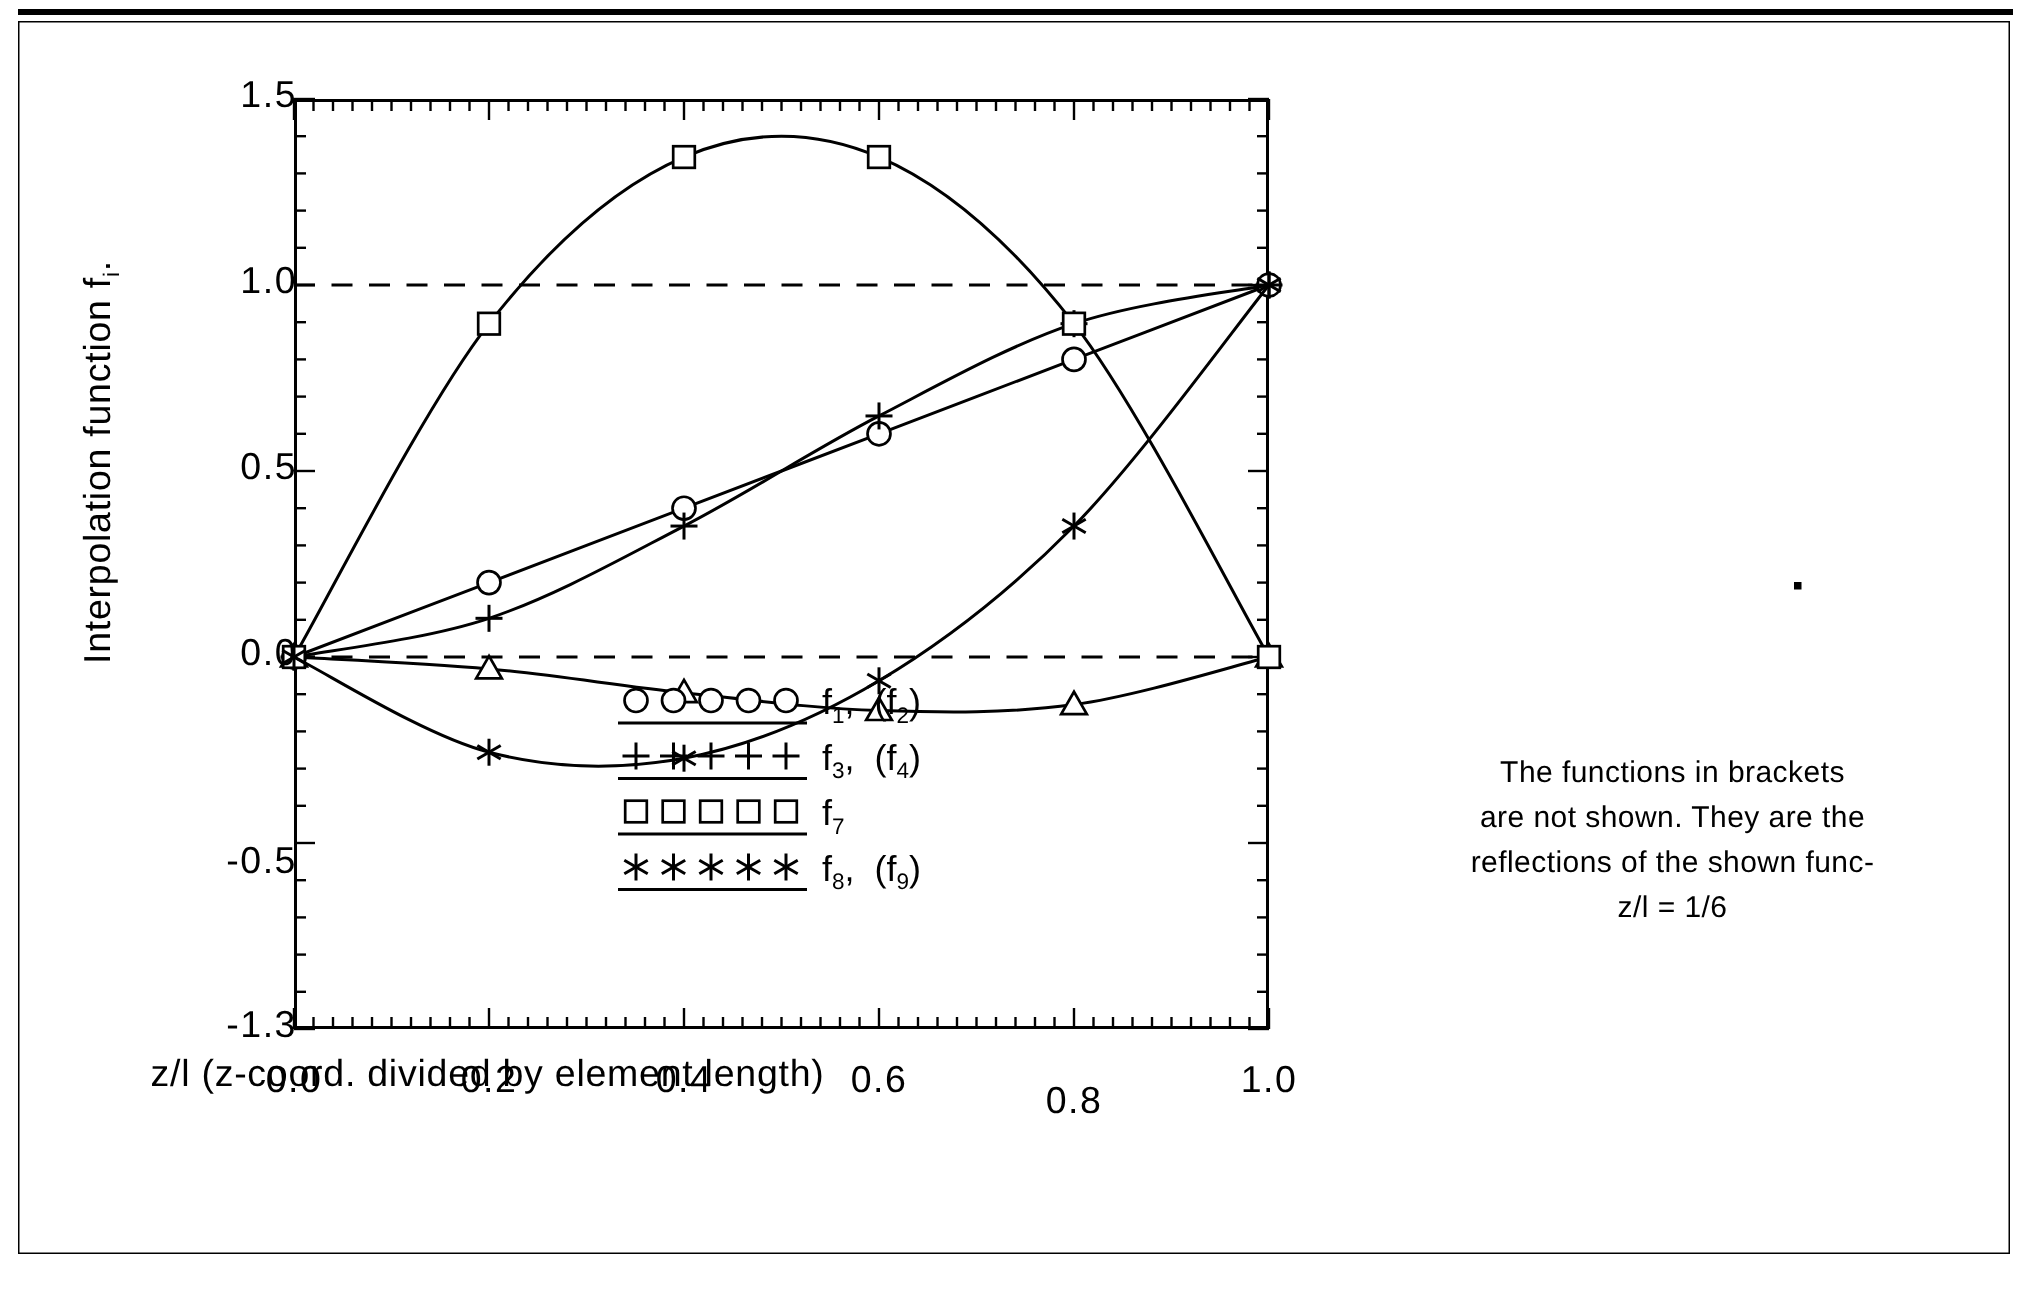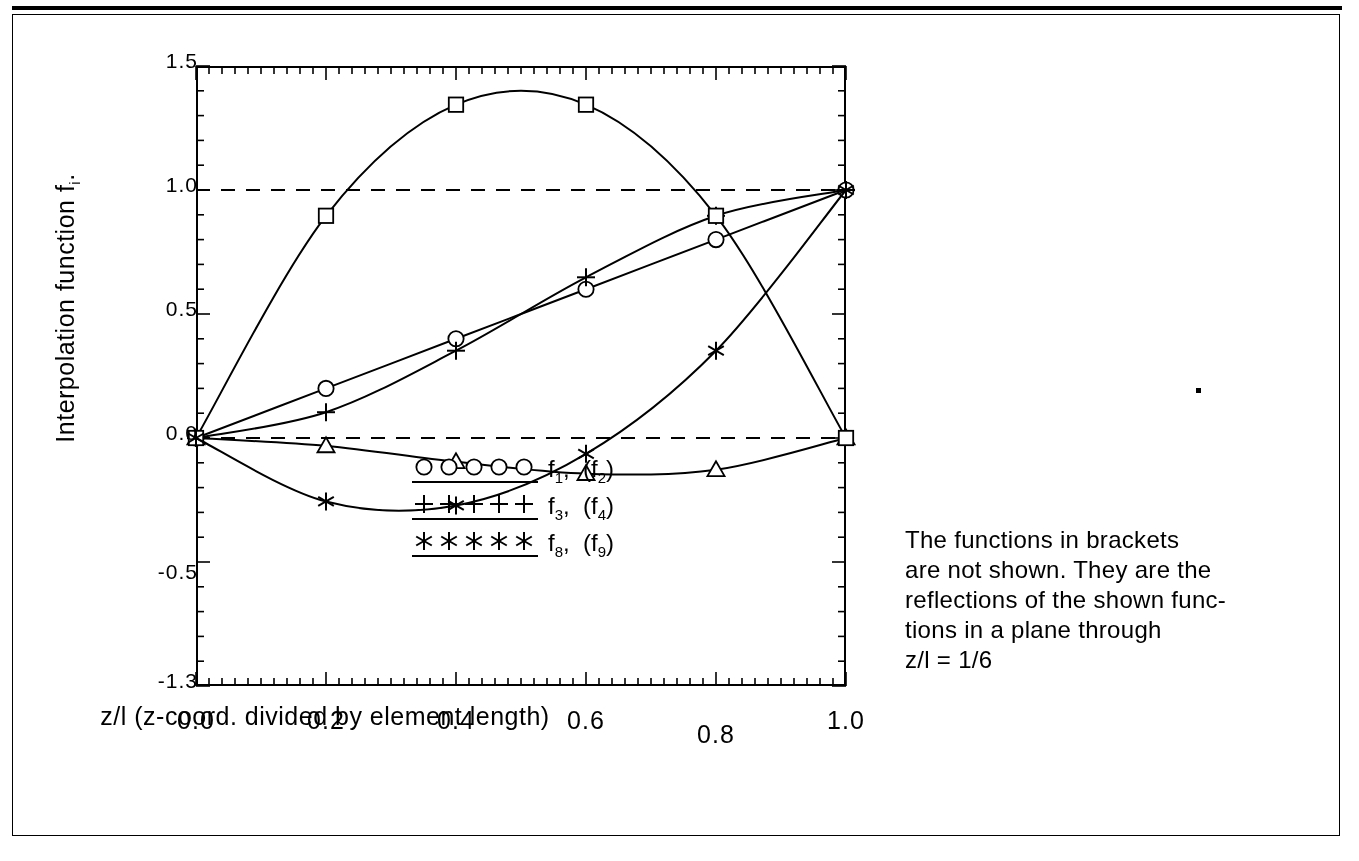--- a/index.html
+++ b/index.html
@@ -78,21 +78,21 @@
     text-align: center;
     font-size: 25px;
     letter-spacing: 0.5px;
     white-space: nowrap;
   }
   .ytick {
     position: absolute;
     right: 648px;
     width: 150px;
     text-align: right;
-    font-size: 21px;
+    font-size: 25px;
     letter-spacing: 1px;
     white-space: nowrap;
   }
   .xtick {
     position: absolute;
     top: 640px;
     width: 120px;
     margin-left: -60px;
     text-align: center;
     font-size: 25px;
@@ -120,25 +120,26 @@
   .legend-lbl {
     font-size: 24px;
     white-space: nowrap;
     padding-left: 8px;
   }
   .legend-lbl sub { font-size: 15px; }
   
   #note {
     position: absolute;
     left: 905px;
-    top: 525px;
+    top: 500px;
     width: 420px;
-    font-size: 24px;
+    font-size: 20px;
     line-height: 30px;
     letter-spacing: 0.3px;
+    text-align: center;
   }
   #note div { white-space: nowrap; }
   .dot-mark {
     position: absolute;
     left: 1196px;
     top: 388px;
     width: 5px; height: 5px;
     background: #000;
   }
 </style>
@@ -505,20 +506,43 @@
             </g>
           </svg>
         </div>
         <div class="legend-lbl">f<sub>3</sub>,&nbsp; (f<sub>4</sub>)</div>
       </div>
       <div class="legend-row">
         <div class="legend-sym">
           <svg width="130" height="34">
             <line x1="2" y1="28" x2="128" y2="28" stroke="#000" stroke-width="2"></line>
             <g>
+              <rect x="6.8" y="5.8" width="14.4" height="14.4" stroke="#000" stroke-width="1.8" fill="#fff"></rect>
+            </g>
+            <g>
+              <rect x="31.8" y="5.8" width="14.4" height="14.4" stroke="#000" stroke-width="1.8" fill="#fff"></rect>
+            </g>
+            <g>
+              <rect x="56.8" y="5.8" width="14.4" height="14.4" stroke="#000" stroke-width="1.8" fill="#fff"></rect>
+            </g>
+            <g>
+              <rect x="81.8" y="5.8" width="14.4" height="14.4" stroke="#000" stroke-width="1.8" fill="#fff"></rect>
+            </g>
+            <g>
+              <rect x="106.8" y="5.8" width="14.4" height="14.4" stroke="#000" stroke-width="1.8" fill="#fff"></rect>
+            </g>
+          </svg>
+        </div>
+        <div class="legend-lbl">f<sub>7</sub></div>
+      </div>
+      <div class="legend-row">
+        <div class="legend-sym">
+          <svg width="130" height="34">
+            <line x1="2" y1="28" x2="128" y2="28" stroke="#000" stroke-width="2"></line>
+            <g>
               <line x1="14" y1="4" x2="14" y2="22" stroke="#000" stroke-width="2"></line>
               <line x1="21.794228634059948" y1="8.499999999999996" x2="6.205771365940054" y2="17.500000000000004" stroke="#000" stroke-width="2"></line>
               <line x1="21.794228634059948" y1="17.499999999999996" x2="6.20577136594005" y2="8.500000000000004" stroke="#000" stroke-width="2"></line>
             </g>
             <g>
               <line x1="39" y1="4" x2="39" y2="22" stroke="#000" stroke-width="2"></line>
               <line x1="46.79422863405995" y1="8.499999999999996" x2="31.205771365940052" y2="17.500000000000004" stroke="#000" stroke-width="2"></line>
               <line x1="46.79422863405995" y1="17.499999999999996" x2="31.205771365940052" y2="8.500000000000004" stroke="#000" stroke-width="2"></line>
             </g>
             <g>
@@ -539,18 +563,17 @@
           </svg>
         </div>
         <div class="legend-lbl">f<sub>8</sub>,&nbsp; (f<sub>9</sub>)</div>
       </div>
     </div>
 
   <div id="note">
       <div>The functions in brackets</div>
       <div>are not shown. They are the</div>
       <div>reflections of the shown func-</div>
-      <div>tions in a plane through</div>
       <div>z/l = 1/6</div>
     </div>
 
   <div class="dot-mark"></div>
 </div>
 
 </body></html>

